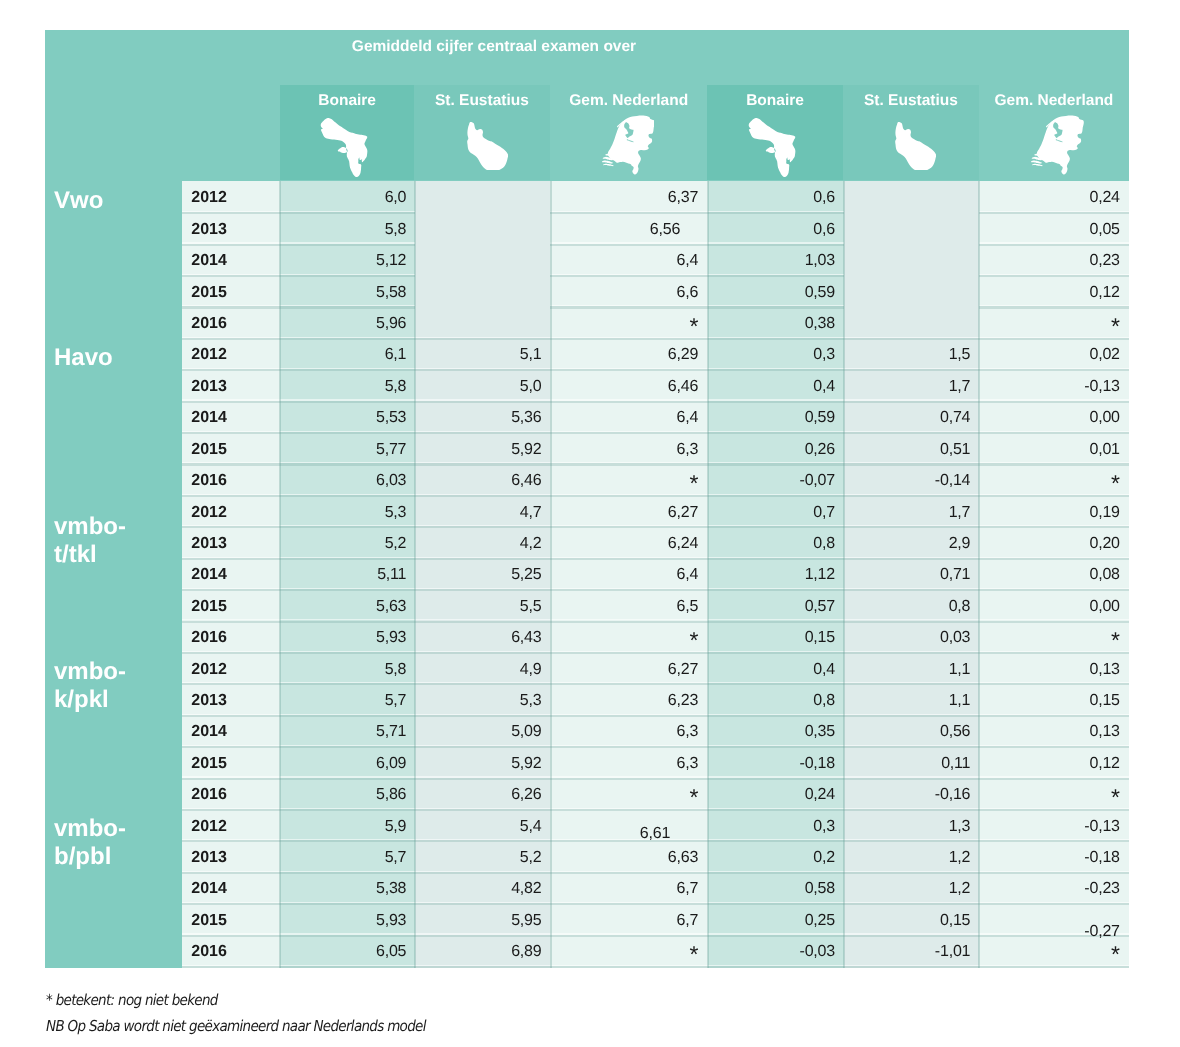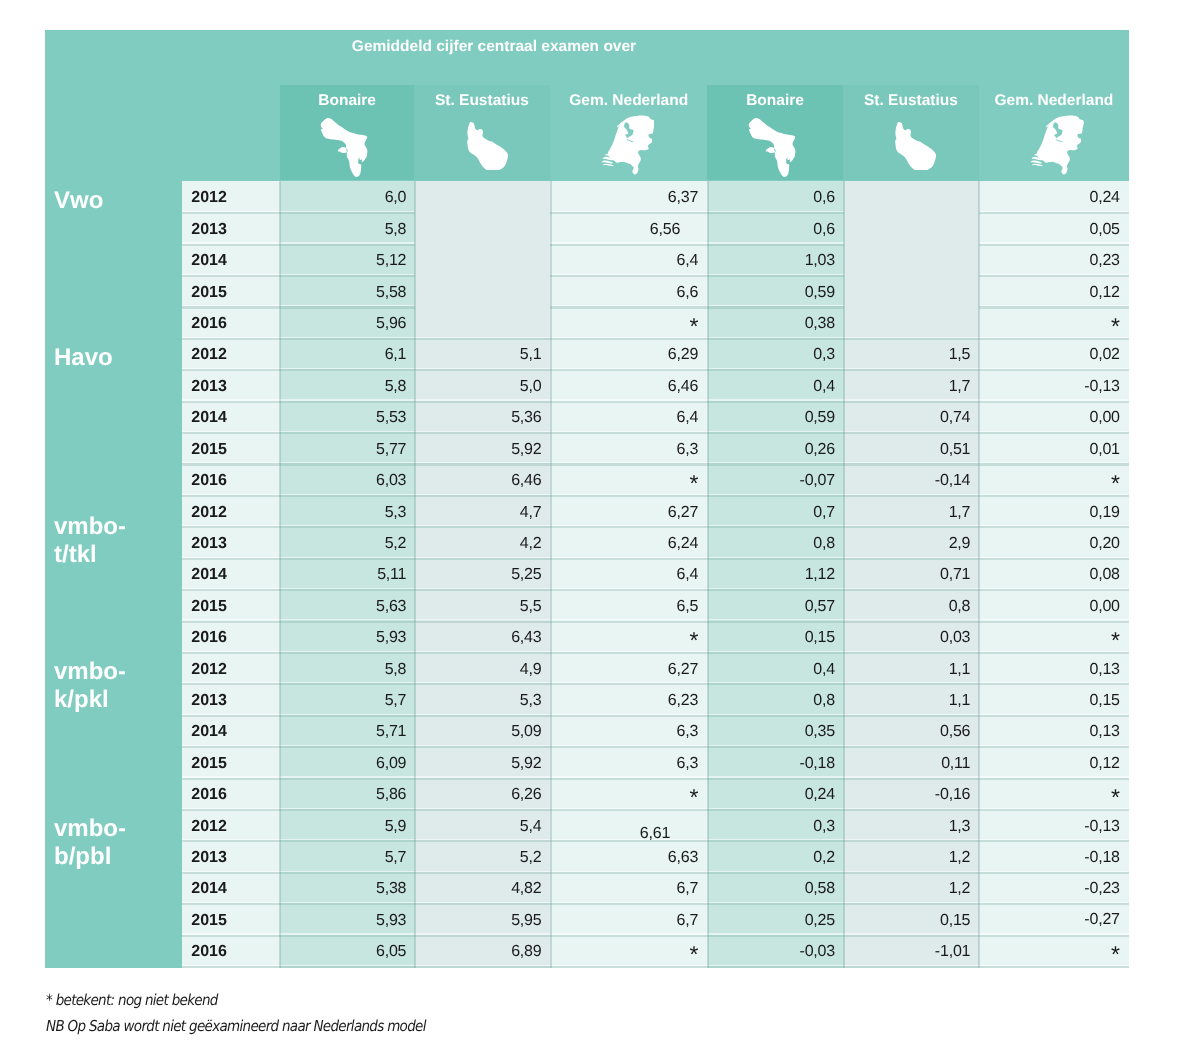--- a/index.html
+++ b/index.html
@@ -592,21 +592,21 @@
     <div class="cell num" style="left:505.4px;top:842.4px;width:148.2px;height:31.41px;font-size:16px;padding-top:1.5px;padding-right:9px;letter-spacing:-0.2px;">6,7</div>
     <div class="cell num" style="left:662.6px;top:842.4px;width:127.0px;height:31.41px;font-size:16px;padding-top:1.5px;padding-right:9px;letter-spacing:-0.2px;">0,58</div>
     <div class="cell num" style="left:798.6px;top:842.4px;width:126.3px;height:31.41px;font-size:16px;padding-top:1.5px;padding-right:9px;letter-spacing:-0.2px;">1,2</div>
     <div class="cell num" style="left:933.9px;top:842.4px;width:140.8px;height:31.41px;font-size:16px;padding-top:1.5px;padding-right:9px;letter-spacing:-0.2px;">-0,23</div>
     <div class="cell year" style="left:137.0px;top:873.8px;width:88.3px;height:31.41px;font-size:16px;padding-left:9.3px;padding-top:1.5px;">2015</div>
     <div class="cell num" style="left:234.6px;top:873.8px;width:126.3px;height:31.41px;font-size:16px;padding-top:1.5px;padding-right:9px;letter-spacing:-0.2px;">5,93</div>
     <div class="cell num" style="left:369.9px;top:873.8px;width:126.5px;height:31.41px;font-size:16px;padding-top:1.5px;padding-right:9px;letter-spacing:-0.2px;">5,95</div>
     <div class="cell num" style="left:505.4px;top:873.8px;width:148.2px;height:31.41px;font-size:16px;padding-top:1.5px;padding-right:9px;letter-spacing:-0.2px;">6,7</div>
     <div class="cell num" style="left:662.6px;top:873.8px;width:127.0px;height:31.41px;font-size:16px;padding-top:1.5px;padding-right:9px;letter-spacing:-0.2px;">0,25</div>
     <div class="cell num" style="left:798.6px;top:873.8px;width:126.3px;height:31.41px;font-size:16px;padding-top:1.5px;padding-right:9px;letter-spacing:-0.2px;">0,15</div>
-    <div class="cell num" style="left:933.9px;top:873.8px;width:140.8px;height:31.41px;font-size:16px;padding-top:0;padding-right:9px;letter-spacing:-0.2px;">-0,27</div>
+    <div class="cell num" style="left:933.9px;top:873.8px;width:140.8px;height:31.41px;font-size:16px;padding-top:12px;padding-right:9px;letter-spacing:-0.2px;">-0,27</div>
     <div class="cell year" style="left:137.0px;top:905.2px;width:88.3px;height:31.41px;font-size:16px;padding-left:9.3px;padding-top:1.5px;">2016</div>
     <div class="cell num" style="left:234.6px;top:905.2px;width:126.3px;height:31.41px;font-size:16px;padding-top:1.5px;padding-right:9px;letter-spacing:-0.2px;">6,05</div>
     <div class="cell num" style="left:369.9px;top:905.2px;width:126.5px;height:31.41px;font-size:16px;padding-top:1.5px;padding-right:9px;letter-spacing:-0.2px;">6,89</div>
     <div class="cell num" style="left:505.4px;top:905.2px;width:148.2px;height:31.41px;font-size:23px;padding-top:3.5px;padding-right:9px;letter-spacing:-0.2px;">*</div>
     <div class="cell num" style="left:662.6px;top:905.2px;width:127.0px;height:31.41px;font-size:16px;padding-top:1.5px;padding-right:9px;letter-spacing:-0.2px;">-0,03</div>
     <div class="cell num" style="left:798.6px;top:905.2px;width:126.3px;height:31.41px;font-size:16px;padding-top:1.5px;padding-right:9px;letter-spacing:-0.2px;">-1,01</div>
     <div class="cell num" style="left:933.9px;top:905.2px;width:140.8px;height:31.41px;font-size:23px;padding-top:3.5px;padding-right:9px;letter-spacing:-0.2px;">*</div>
   </div>
   <div class="notes" style="left:46px;top:988px;">
     <div style="font-size:15px;line-height:25.7px;">* betekent: nog niet bekend</div>

